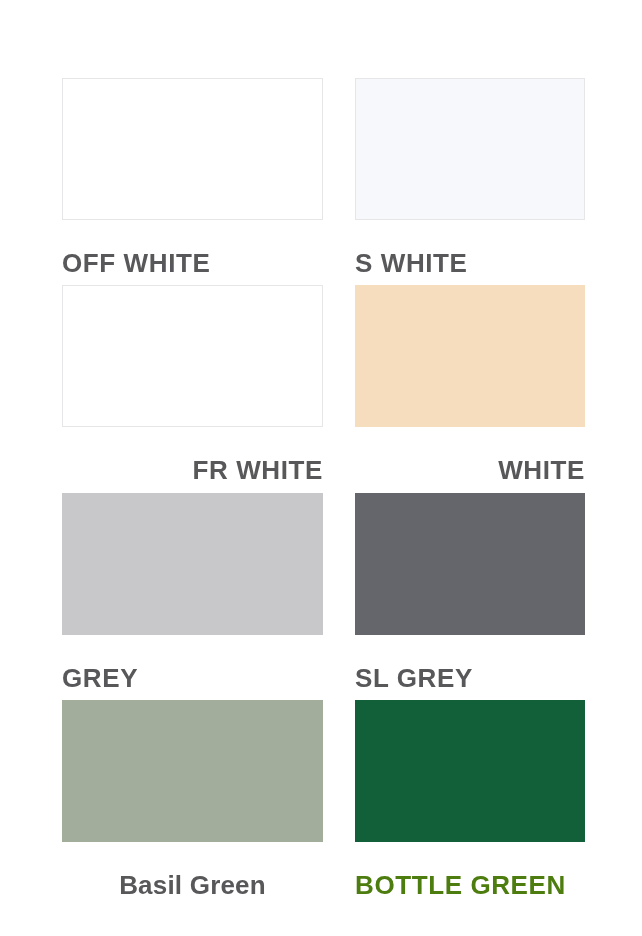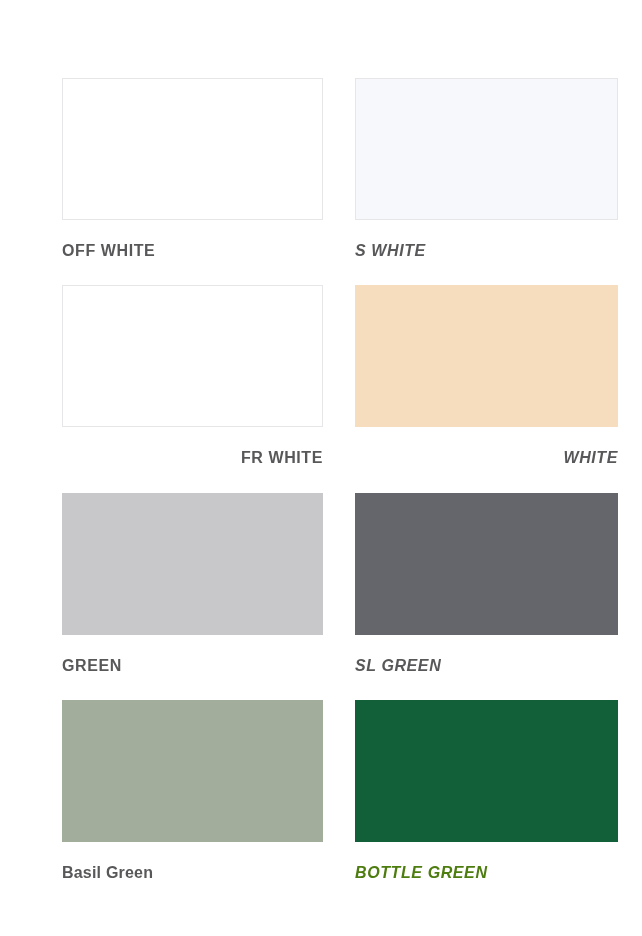--- a/index.html
+++ b/index.html
@@ -34,36 +34,37 @@
     box-sizing: border-box;
     display: block;
   }
 
   .swatch-chip.bordered {
     border: 1px solid #e6e6e8;
   }
 
   .swatch-label {
     display: block;
-    margin-top: 18px;
+    margin-top: 30px;
     color: #58585a;
-    font-size: 16px;
+    font-size: 26px;
     line-height: 26px;
     letter-spacing: 0.6px;
     font-weight: 600;
     white-space: nowrap;
   }
 
   .swatch-label.title-case {
     letter-spacing: 0.2px;
+    text-align: center;
   }
 
   
   .col-left  { left: 62px;  width: 261px; }
-  .col-right { left: 355px; width: 263px; font-style: italic; }
+  .col-right { left: 355px; width: 230px; }
 
   
   .row-1 { top: 78px;  }
   .row-2 { top: 285px; text-align: right; }
   .row-3 { top: 493px; }
   .row-4 { top: 700px; }
 </style>
 </head>
 <body style="background-color: rgb(255, 255, 255);">
 
@@ -84,26 +85,26 @@
     <span class="swatch-label" style="color: rgb(88, 88, 90);">FR WHITE</span>
   </div>
 
   <div class="swatch-cell col-right row-2">
     <span class="swatch-chip" style="background-color: rgb(245, 221, 190);"></span>
     <span class="swatch-label" style="color: rgb(88, 88, 90);">WHITE</span>
   </div>
 
   <div class="swatch-cell col-left row-3">
     <span class="swatch-chip" style="background-color: rgb(200, 200, 202);"></span>
-    <span class="swatch-label" style="color: rgb(88, 88, 90);">GREEN</span>
+    <span class="swatch-label" style="color: rgb(88, 88, 90);">GREY</span>
   </div>
 
   <div class="swatch-cell col-right row-3">
     <span class="swatch-chip" style="background-color: rgb(101, 102, 108);"></span>
-    <span class="swatch-label" style="color: rgb(88, 88, 90);">SL GREEN</span>
+    <span class="swatch-label" style="color: rgb(88, 88, 90);">SL GREY</span>
   </div>
 
   <div class="swatch-cell col-left row-4">
     <span class="swatch-chip" style="background-color: rgb(162, 174, 155);"></span>
     <span class="swatch-label title-case" style="color: rgb(88, 88, 90);">Basil Green</span>
   </div>
 
   <div class="swatch-cell col-right row-4">
     <span class="swatch-chip" style="background-color: rgb(17, 96, 58);"></span>
     <span class="swatch-label" style="color: #4d7c0f;">BOTTLE GREEN</span>

